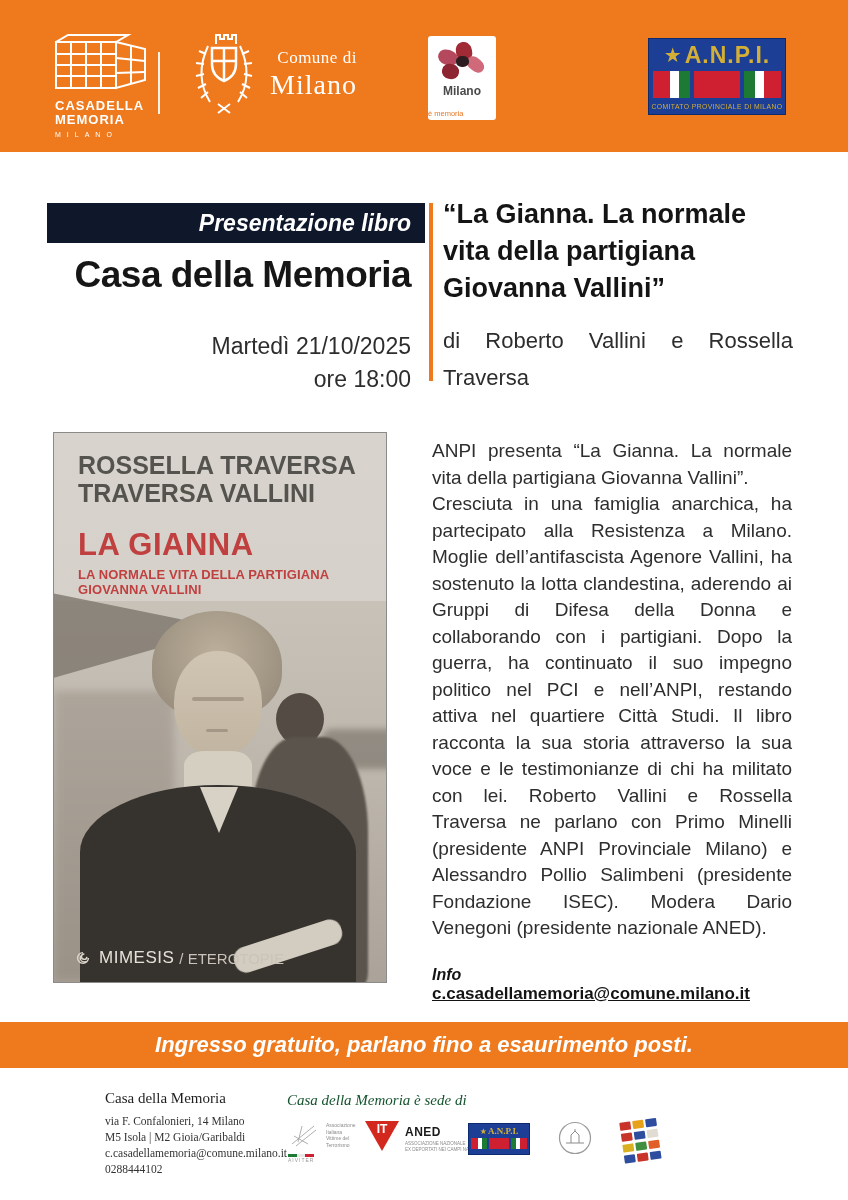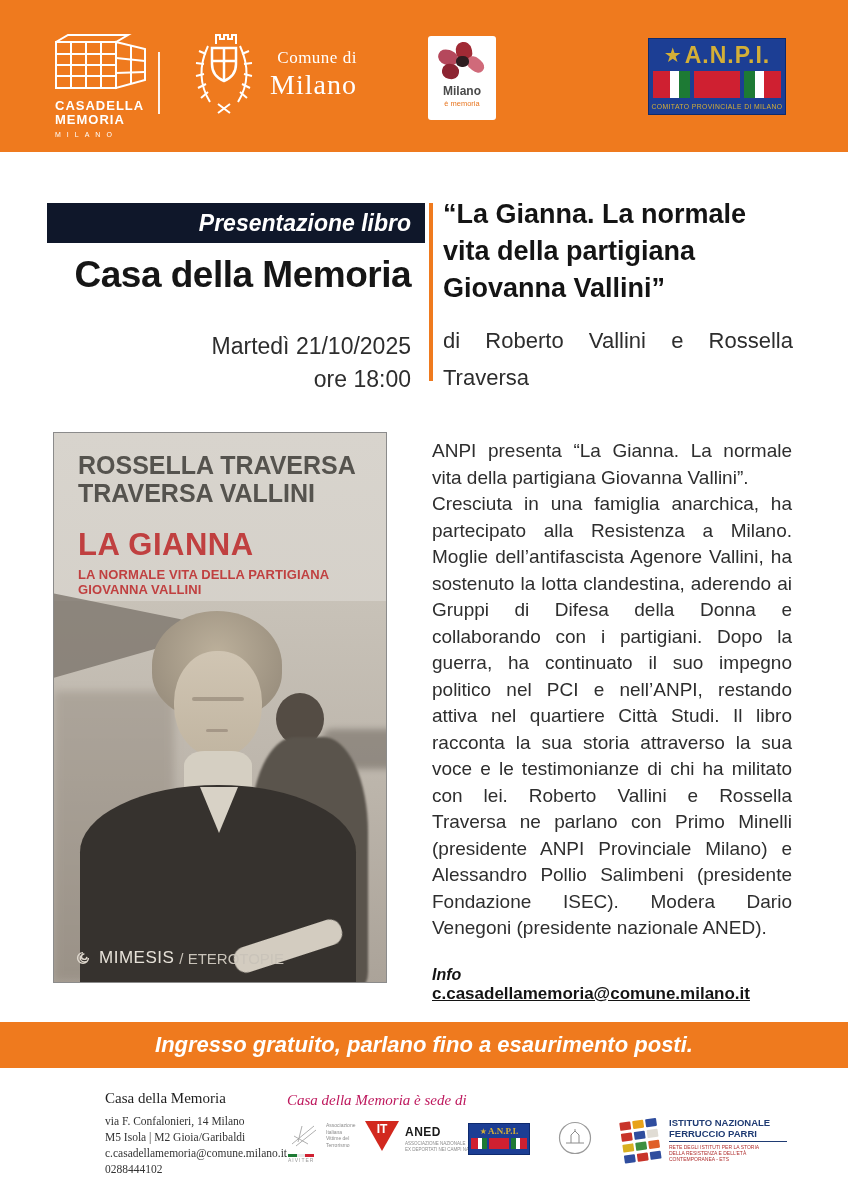--- a/index.html
+++ b/index.html
@@ -16,21 +16,21 @@
   .logo-casa .casa-city { margin-top:3px; font-size:7px; letter-spacing:6px; border-top:1px solid rgba(255,255,255,.0); }
   .hdr-divider { position:absolute; left:158px; top:52px; width:2px; height:62px; background:rgba(255,255,255,.9); }
   .logo-comune { position:absolute; left:192px; top:28px; display:flex; align-items:center; color:#fff;text-align:right; }
   .logo-comune .comune-text { margin-left:14px; font-family:"Liberation Serif", serif; }
   .logo-comune .comune-l1 { font-size:17px; letter-spacing:.5px; }
   .logo-comune .comune-l2 { font-size:28px; letter-spacing:1px; margin-top:1px; }
   .logo-memoria { position:absolute; left:428px; top:36px; width:68px; height:84px; background:#fff; border-radius:3px; overflow:hidden; }
   .mm-art { position:relative; width:52px; height:38px; margin:6px auto 0; }
   .mm-art div { position:absolute; border-radius:45%; }
   .mm-l1 { font-size:12px; font-weight:bold; color:#4a4a4a; text-align:center; margin-top:4px; }
-  .mm-l2 { font-size:7.5px; color:#E87722; text-align:center; margin-top:1px; }
+  .mm-l2 { font-size:7.5px; color:#E87722; text-align:left; margin-top:11px; }
   .logo-anpi { position:absolute; left:648px; top:38px; width:138px; height:77px; background:#1C3E94; border:1px solid #0E2A6E; display:flex; flex-direction:column; }
   .anpi-top { display:flex; align-items:center; justify-content:center; height:32px; color:#D4AF37; }
   .anpi-star { font-size:20px; margin-right:3px; }
   .anpi-name { font-size:23px; font-weight:bold; letter-spacing:1px; }
   .anpi-stripes { height:27px; margin:0 4px;
     background:linear-gradient(90deg,#CF2031 0 13%,#fff 13% 20%,#1D7A34 20% 29%,#1C3E94 29% 32%,#CF2031 32% 68%,#1C3E94 68% 71%,#1D7A34 71% 80%,#fff 80% 87%,#CF2031 87% 100%); }
   .anpi-sub { flex:1; display:flex; align-items:center; justify-content:center; color:#D4AF37; font-size:6.8px; letter-spacing:.4px; }
 
   
   .banner { position:absolute; left:47px; top:203px; width:378px; height:40px; background:#0f172a;
@@ -79,21 +79,21 @@
 
   
   .bottom-band { position:absolute; left:0; top:1022px; width:848px; height:46px; background:#EF7A1E;
     color:#fff; font-style:italic; font-weight:bold; font-size:22px; line-height:46px; text-align:center; }
 
   
   .footer { font-family:"Liberation Serif", serif; color:#2a2a2a; }
   .f-left { position:absolute; left:105px; top:1090px; font-family:"Liberation Serif", serif; }
   .f-name { font-size:15px; margin-bottom:6px; color:#1f1f1f; }
   .f-line { font-size:11.5px; line-height:16px; color:#333; }
-  .f-sede { position:absolute; left:287px; top:1092px; font-family:"Liberation Serif", serif; font-style:italic; font-size:15px; color:#be185d; }
+  .f-sede { position:absolute; left:287px; top:1092px; font-family:"Liberation Serif", serif; font-style:italic; font-size:15px; color:#14532d; }
   .aiviter { position:absolute; left:288px; top:1122px; display:flex; }
   .aiv-text { margin-left:4px; font-size:5px; line-height:6.5px; color:#8c8c8c; font-family:"Liberation Sans",sans-serif; }
   .aiv-flag { display:flex; width:26px; height:3px; margin-top:2px; }
   .aiv-flag i { flex:1; } .aiv-g{background:#1D7A34;} .aiv-w{background:#e8e8e8;} .aiv-r{background:#CF2031;}
   .aiv-name { font-size:5px; color:#9a9a9a; letter-spacing:1px; font-family:"Liberation Sans",sans-serif; }
   .aned { position:absolute; left:365px; top:1121px; display:flex; font-family:"Liberation Sans",sans-serif; }
   .aned-tri { position:relative; width:34px; height:30px; }
   .aned-tri .tri { width:0; height:0; border-left:17px solid transparent; border-right:17px solid transparent; border-top:30px solid #D2281E; }
   .aned-it { position:absolute; left:50%; top:1px; transform:translateX(-50%); color:#fff; font-weight:bold; font-size:12px; }
   .aned-right { margin-left:6px; margin-top:4px; }
@@ -313,24 +313,16 @@
           <i></i>
           <i></i>
           <i></i>
           <i></i>
           <i></i>
           <i></i>
           <i></i>
           <i></i>
           <i></i>
       </div>
-      <div class="parri-text">
-        <div class="parri-l">ISTITUTO NAZIONALE</div>
-        <div class="parri-l">FERRUCCIO PARRI</div>
-        <div class="parri-rule"></div>
-        <div class="parri-s">RETE DEGLI ISTITUTI PER LA STORIA</div>
-        <div class="parri-s">DELLA RESISTENZA E DELL’ETÀ</div>
-        <div class="parri-s">CONTEMPORANEA - ETS</div>
-      </div>
     </div>
   </div>
 
 </div>
 
 </body></html>

